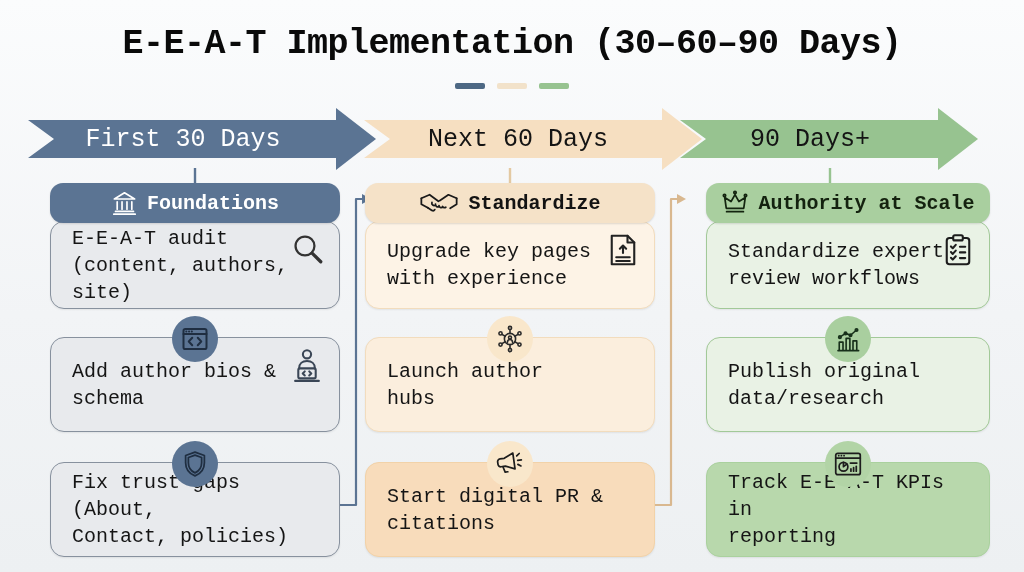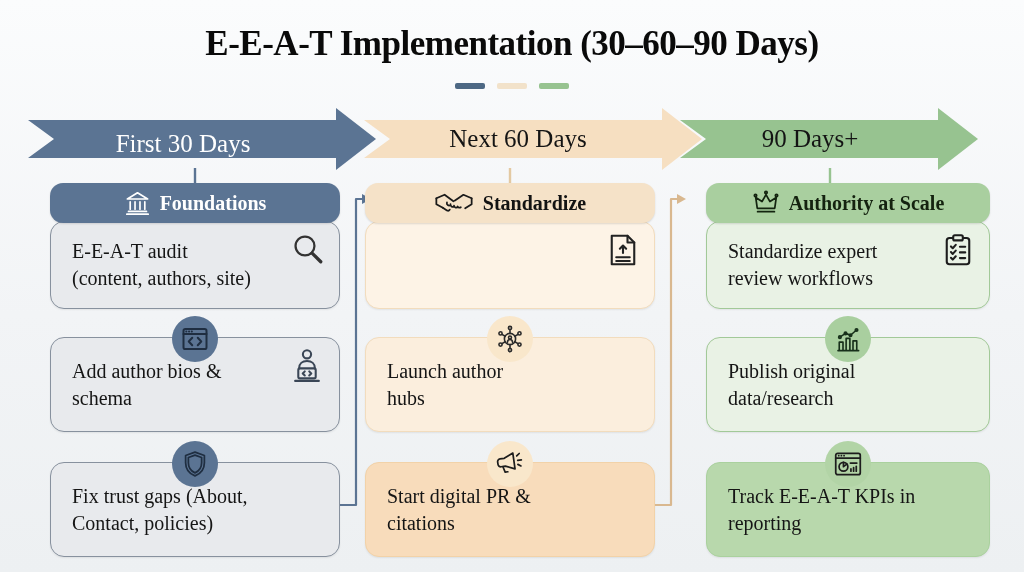--- a/index.html
+++ b/index.html
@@ -1,34 +1,34 @@
 <!DOCTYPE html>
 <html><head>
 <meta charset="utf-8">
 <style>
   html,body{margin:0;padding:0;background:#e9ecee;}
   .canvas{
     position:relative;width:1024px;height:572px;overflow:hidden;
     background:linear-gradient(180deg,#fbfcfd 0%,#f2f4f6 55%,#edf0f2 100%);
-    font-family:Liberation Serif, serif;color:#141414;
+    font-family:Liberation Mono, monospace;color:#141414;
   }
   
   .title{position:absolute;top:24px;left:0;width:100%;text-align:center;
     font-size:35px;font-weight:bold;letter-spacing:-.5px;color:#0a0a0a;}
   .dashes{position:absolute;top:83px;left:0;width:100%;display:flex;justify-content:center;gap:12px;}
   .dash{width:30px;height:6px;border-radius:2px;}
   .dash.d1{background:#4d6884;} .dash.d2{background:#f2e2ca;} .dash.d3{background:#97c390;}
 
   
   .band{position:absolute;top:120px;height:38px;display:flex;align-items:center;z-index:2;}
   .band .lbl{width:100%;text-align:center;font-size:25px;}
   .notch{clip-path:polygon(0 0,100% 0,100% 100%,0 100%,26px 50%);}
   .head{position:absolute;top:108px;width:40px;height:62px;z-index:3;
     clip-path:polygon(0 0,100% 50%,0 100%);}
-  .a1{background:#5b7493;align-items:flex-end;} .a1t{color:#ffffff;}
+  .a1{background:#5b7493;} .a1t{color:#ffffff;}
   .a2{background:#f6dfc1;} .a3{background:#97c390;}
 
   
   .overlay{position:absolute;left:0;top:0;z-index:1;pointer-events:none;}
 
   
   .phase{position:absolute;top:183px;width:290px;}
   #p1{left:50px;} #p2{left:365px;} #p3{left:706px;width:284px;}
   .hd{position:relative;z-index:5;height:40px;border-radius:13px;
     display:flex;align-items:center;justify-content:center;gap:9px;
@@ -167,20 +167,22 @@
           <path d="M2 7 L2 12 L7.5 15"></path>
           <path d="M32 7 L32 12 L26.5 15.5"></path>
           <path d="M11 10.5 a2 2 0 0 0 3 2.3 M14 12 a2 2 0 0 0 3 2 M17 13.3 a2 2 0 0 0 3 1.4 M20 14 a2 2 0 0 0 2.8 .6"></path>
           <path d="M7.5 15 l3.5 2.3 a1.8 1.8 0 0 0 2.4 -.7"></path>
         </svg>
       </span>
       <span>Standardize</span>
     </div>
 
     <div class="card body1">
+      <div class="ctext">Upgrade key pages
+with experience</div>
       <span class="cicon">
         <svg width="36" height="38" viewBox="0 0 24 24" fill="none" stroke="#222222" stroke-width="1.4" stroke-linejoin="round" stroke-linecap="round">
           <path d="M4.5 2.5 H15 L19.5 7 V21.5 H4.5 Z"></path>
           <path d="M15 2.5 V7 H19.5"></path>
           <path d="M12 14 V9 M12 9 L9.9 11.1 M12 9 L14.1 11.1"></path>
           <path d="M7.5 16.8 H16.5 M7.5 19.3 H16.5"></path>
         </svg>
       </span>
     </div>
 

